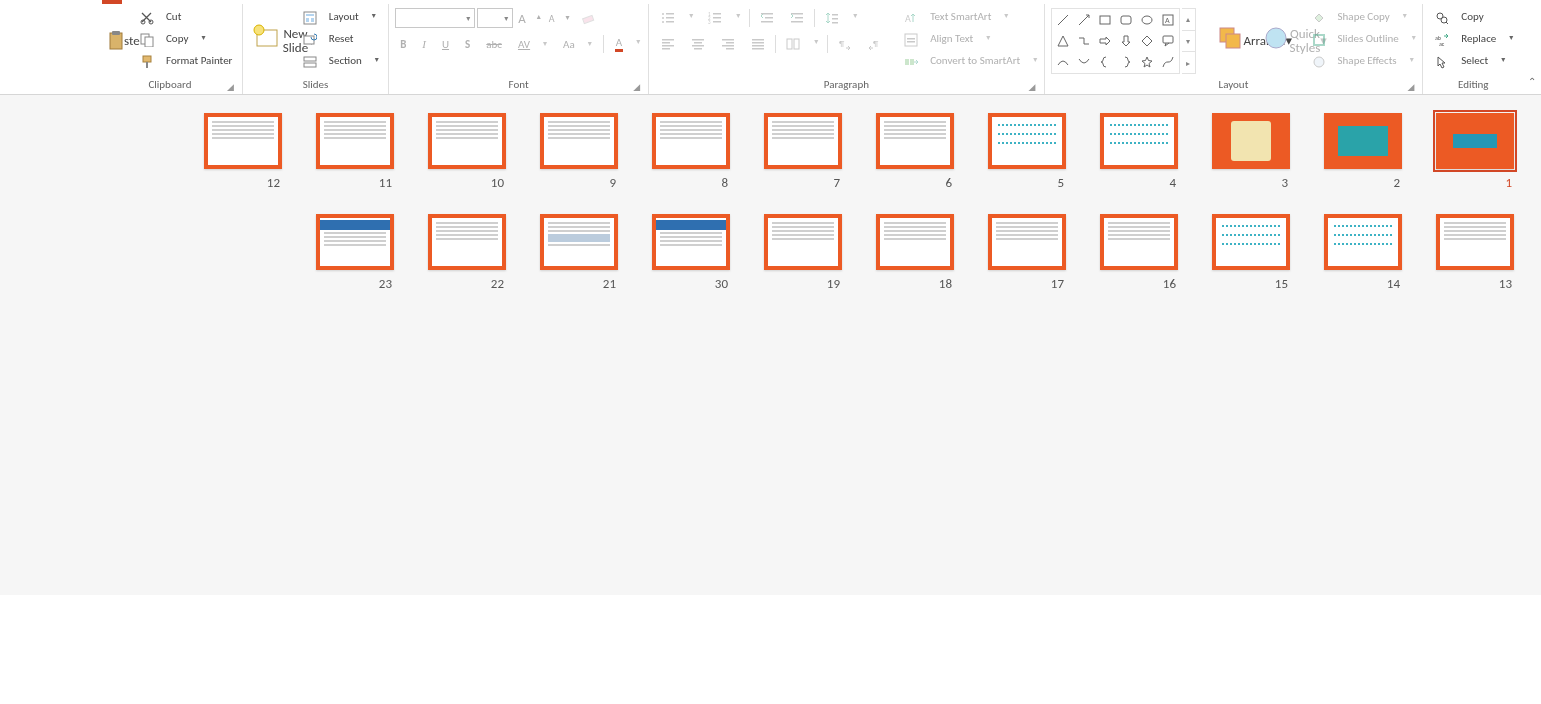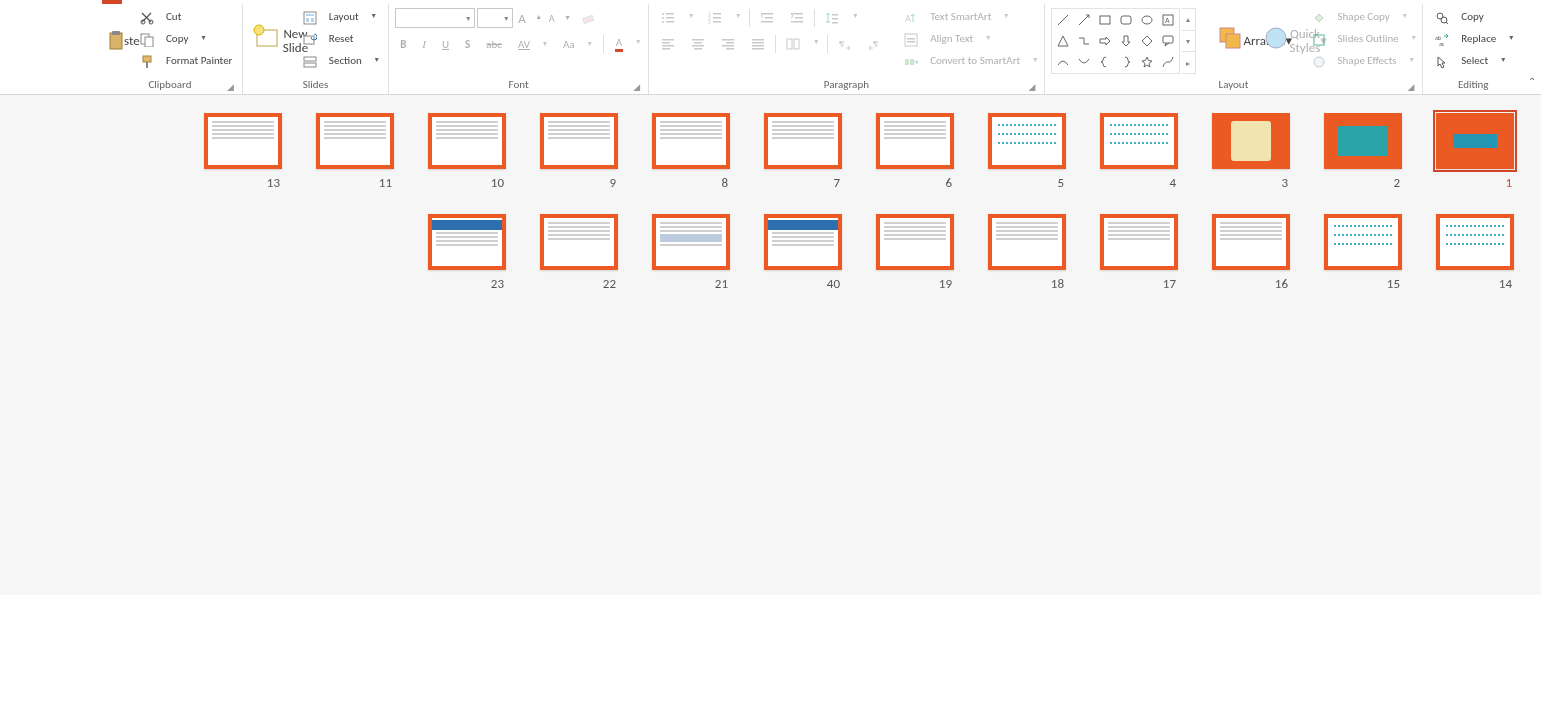--- a/index.html
+++ b/index.html
@@ -701,20 +701,32 @@
       <div class="slide-cell">
         <div class="thumb">
           <div class="lines">
             <div></div>
             <div></div>
             <div></div>
             <div></div>
             <div></div>
           </div>
         </div>
+        <div class="num">12</div>
+      </div>
+      <div class="slide-cell">
+        <div class="thumb">
+          <div class="lines">
+            <div></div>
+            <div></div>
+            <div></div>
+            <div></div>
+            <div></div>
+          </div>
+        </div>
         <div class="num">13</div>
       </div>
       <div class="slide-cell">
         <div class="thumb">
           <div class="waves">
             <div></div>
             <div></div>
             <div></div>
           </div>
         </div>
@@ -781,21 +793,21 @@
       <div class="slide-cell">
         <div class="thumb">
           <div class="title-band"></div>
           <div class="lines" style="top:14px;">
             <div></div>
             <div></div>
             <div></div>
             <div></div>
           </div>
         </div>
-        <div class="num">40</div>
+        <div class="num">30</div>
       </div>
       <div class="slide-cell">
         <div class="thumb">
           <div class="lines">
             <div></div>
             <div></div>
             <div></div>
             <div style="background:#bcd;height:8px;"></div>
             <div></div>
           </div>

